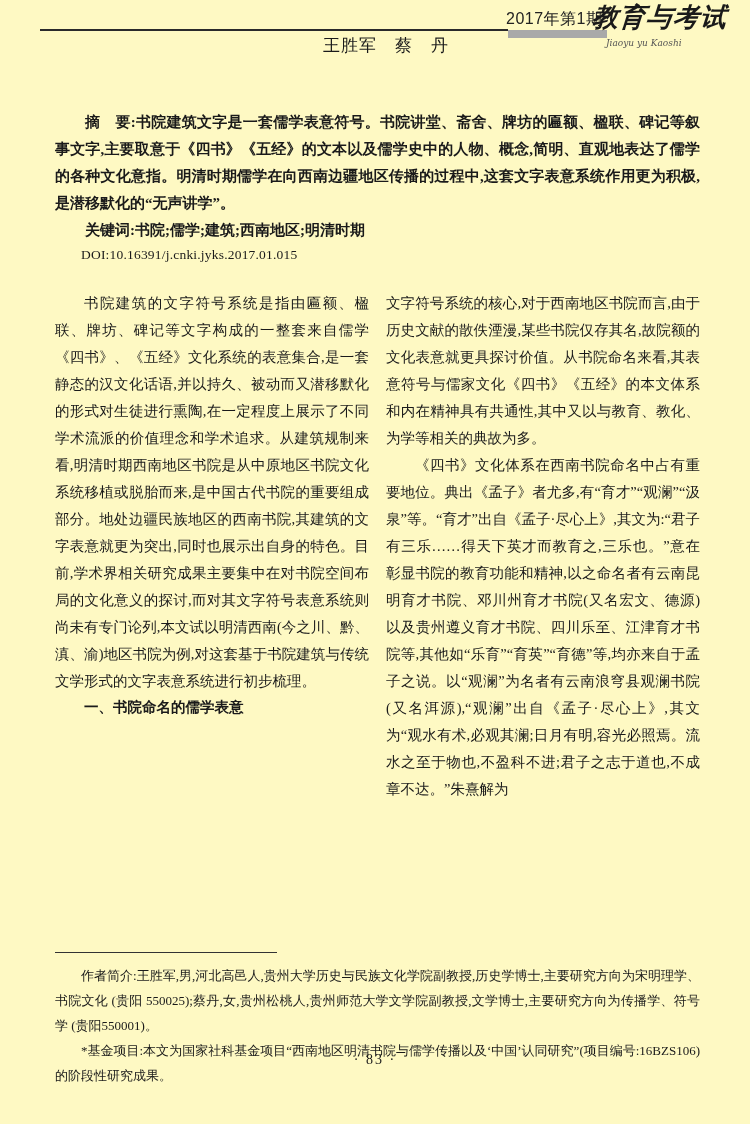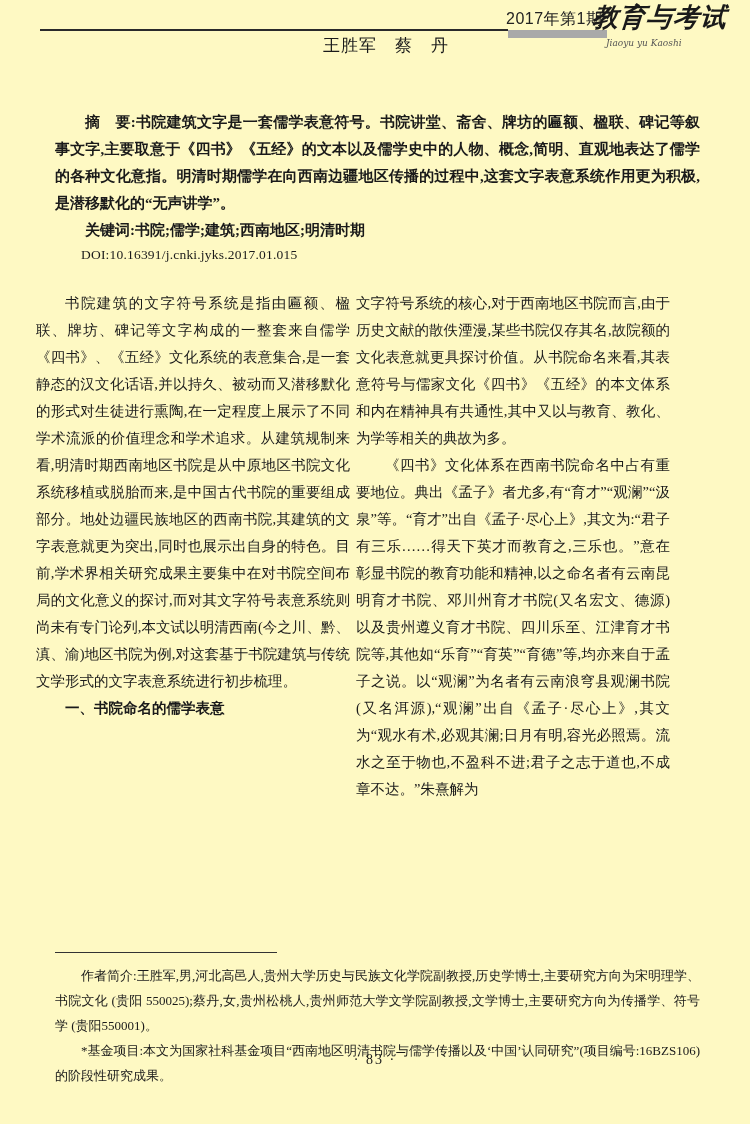--- a/index.html
+++ b/index.html
@@ -66,32 +66,32 @@
   .abstract .doi {
     margin-top: 3px;
     margin-left: 26px;
     font-size: 13.5px;
     font-weight: normal;
     letter-spacing: 0.2px;
   }
   
   .columns {
     display: flex;
-    gap: 6px;
-    margin: 27px 50px 0 36px;
+    gap: 17px;
+    margin: 27px 50px 0 55px;
   }
   .col {
     width: 314px;
     font-size: 14.5px;
     line-height: 27px;
     text-align: justify;
   }
   .col p.indent { text-indent: 2em; }
   .col p.heading {
-    font-family: Liberation Sans, sans-serif;
+    font-family: Liberation Mono, monospace;
     font-weight: bold;
     text-indent: 2em;
   }
   
   .footer { position: absolute; left: 55px; right: 50px; top: 952px; }
   .foot-rule { width: 222px; height: 1px; background: #333; margin-bottom: 10px; }
   .foot {
     font-size: 13px;
     line-height: 25px;
     text-align: justify;

